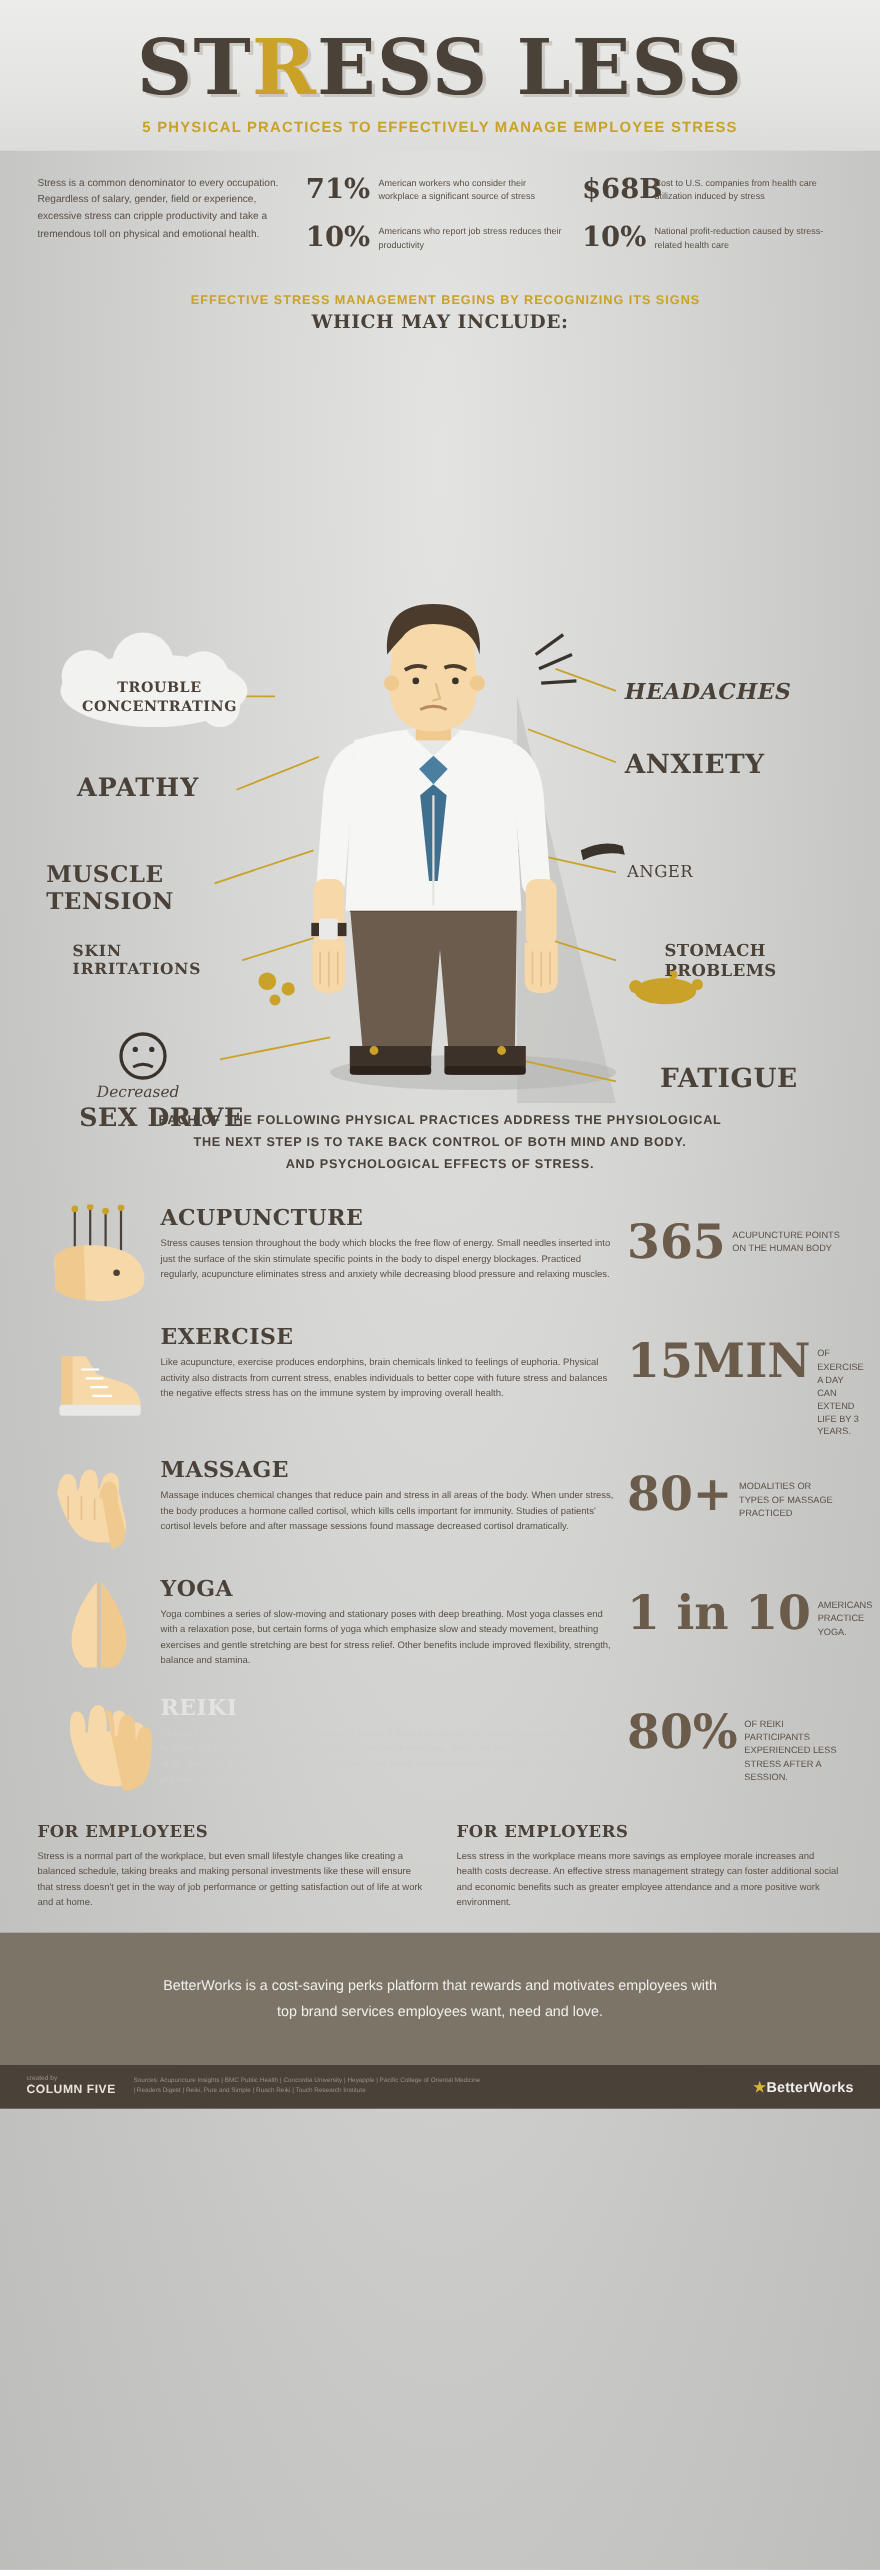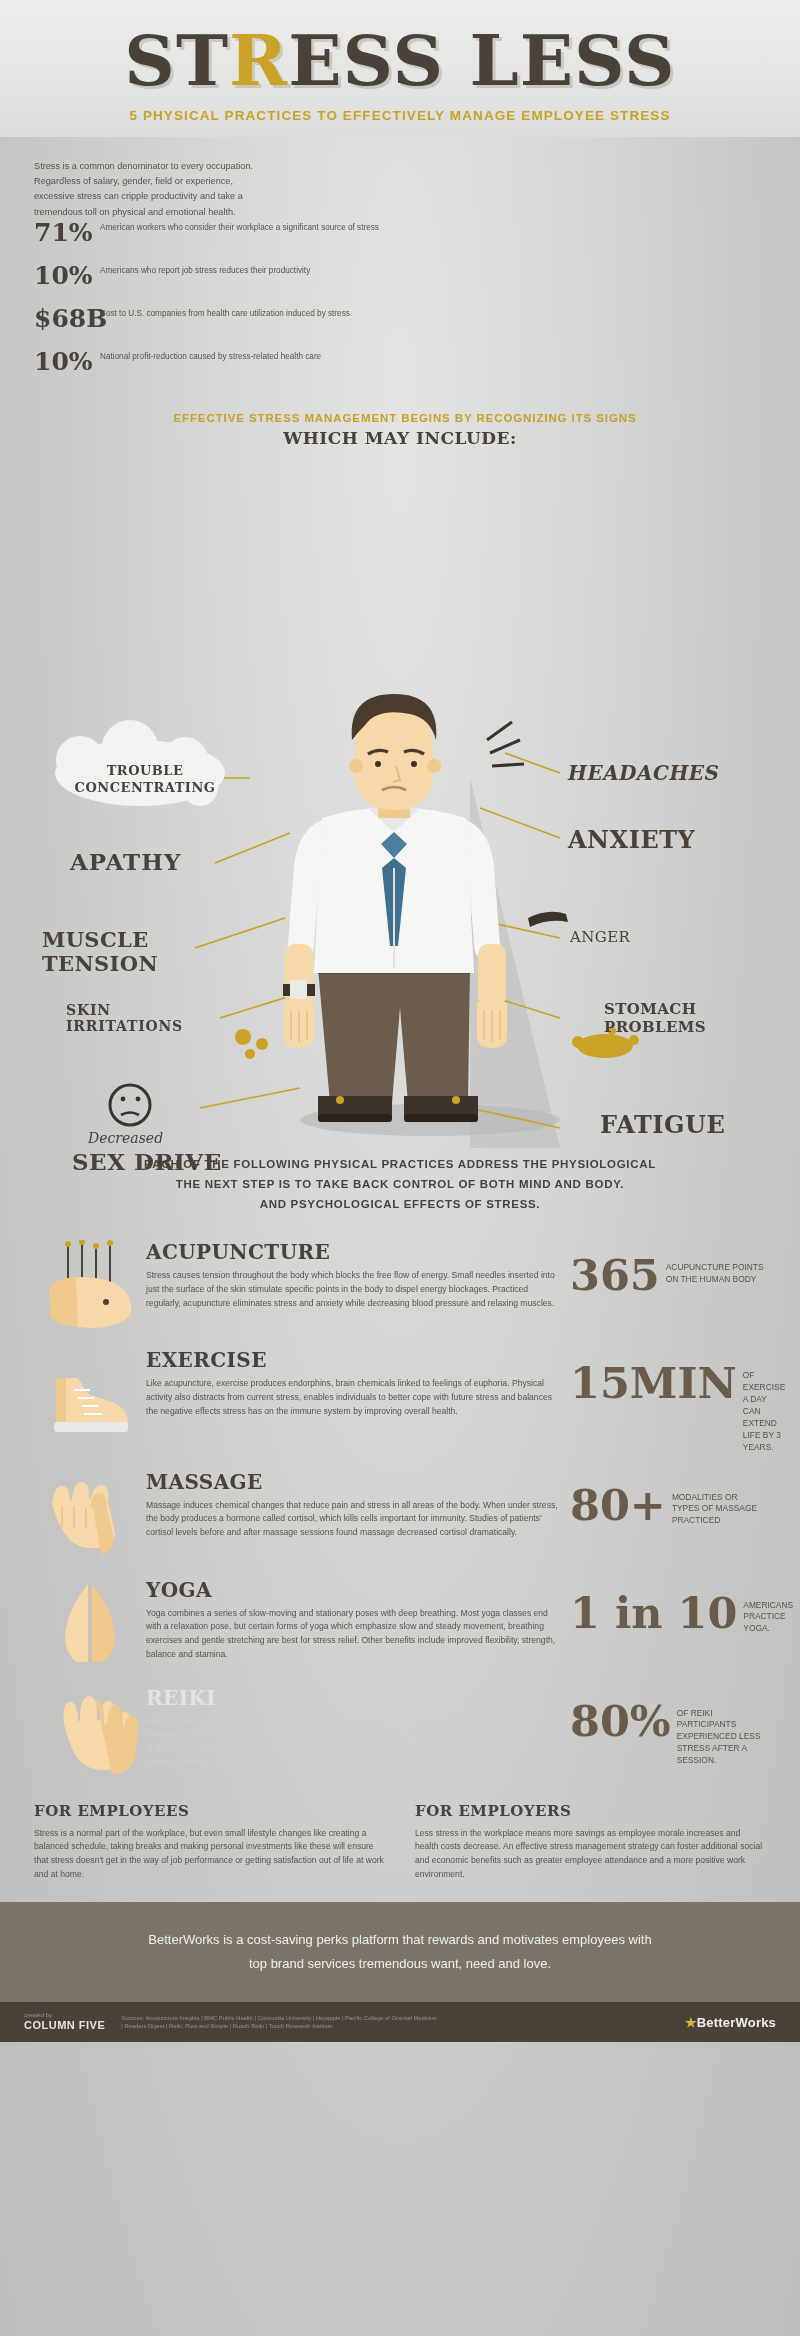--- a/index.html
+++ b/index.html
@@ -39,21 +39,21 @@
     margin-top: 12px;
     font-size: 13.5px;
     font-weight: bold;
     letter-spacing: 1.1px;
     color: #c9a227;
   }
   
   .stats-wrap {
     display: flex;
     padding: 22px 34px 10px 34px;
-    flex-direction: column;
+    gap: 14px;
   }
   .intro-para {
     width: 230px;
     font-size: 9.2px;
     line-height: 1.65;
     color: #5a5148;
   }
   .stat-col { flex: 1; }
   .stat-row { display: flex; align-items: flex-start; margin-bottom: 18px; }
   .stat-num {
@@ -132,21 +132,21 @@
   }
   .foot-p { font-size: 8.6px; line-height: 1.62; color: #5a5148; }
   
   .cta {
     margin-top: 20px;
     text-align: center;
     font-size: 13px;
     line-height: 1.85;
     color: #f0efec;
     background: #7d7468;
-    padding: 26px 70px;
+    padding: 36px 70px;
   }
   
   .credits {
     background: #4a4139;
     color: #b6aea4;
     display: flex;
     align-items: center;
     padding: 10px 24px;
     gap: 16px;
     height: 40px;
@@ -458,21 +458,21 @@
       <div class="foot-p">Stress is a normal part of the workplace, but even small lifestyle changes like creating a balanced schedule, taking breaks and making personal investments like these will ensure that stress doesn't get in the way of job performance or getting satisfaction out of life at work and at home.</div>
     </div>
     <div class="foot-col">
       <div class="foot-h">FOR EMPLOYERS</div>
       <div class="foot-p">Less stress in the workplace means more savings as employee morale increases and health costs decrease. An effective stress management strategy can foster additional social and economic benefits such as greater employee attendance and a more positive work environment.</div>
     </div>
   </div>
 
   <div class="cta">
     <div>BetterWorks is a cost-saving perks platform that rewards and motivates employees with</div>
-    <div>top brand services tremendous want, need and love.</div>
+    <div>top brand services employees want, need and love.</div>
   </div>
 
   <div class="credits">
     <div class="credit-logo">
       <span>created by</span>
       <b>COLUMN FIVE</b>
     </div>
     <div class="credit-src">
       <div>Sources: Acupuncture Insights | BMC Public Health | Concordia University | Heyapple | Pacific College of Oriental Medicine</div>
       <div>| Readers Digest | Reiki, Pure and Simple | Ruach Reiki | Touch Research Institute</div>

